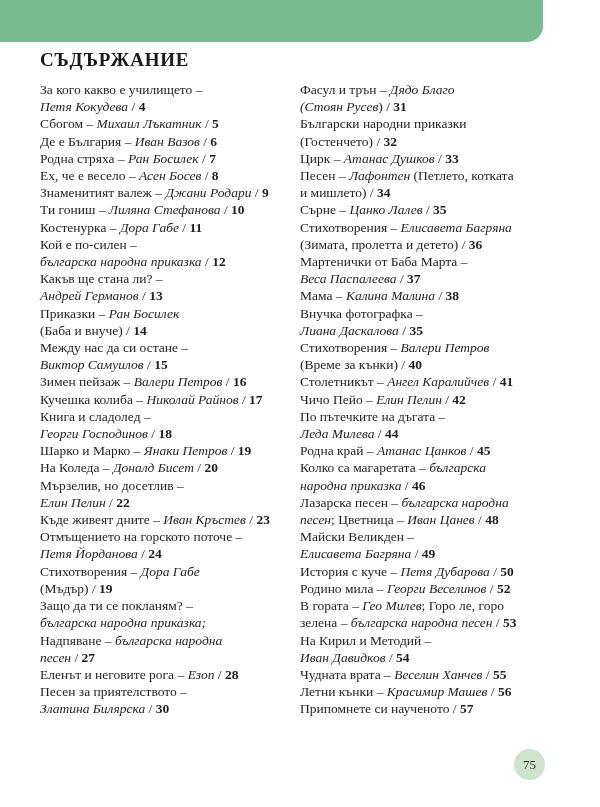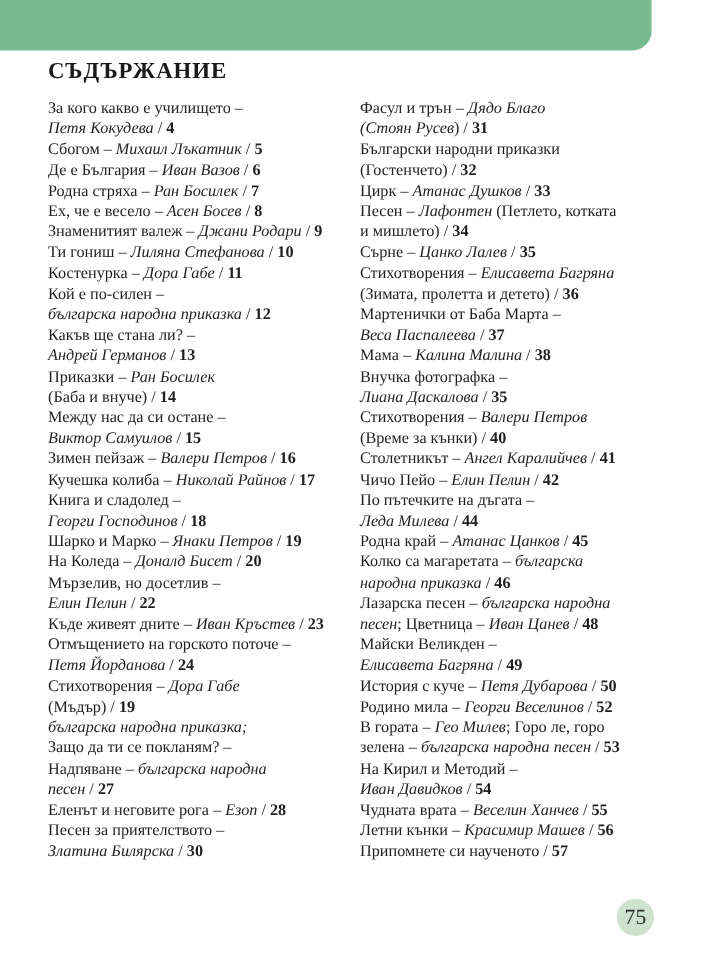--- a/index.html
+++ b/index.html
@@ -46,21 +46,21 @@
   .seg-b { font-style: normal; font-weight: bold; }
   .page-badge {
     position: absolute;
     left: 514px; top: 749px;
     width: 31px; height: 31px;
     border-radius: 50%;
     background: #cfe2cd;
     display: flex;
     align-items: center;
     justify-content: center;
-    font-size: 18px;
+    font-size: 13px;
     color: #2e2e2e;
   }
 </style>
 </head>
 <body>
 
 <div class="page">
   <div class="header-bar"></div>
   <h1 class="title">СЪДЪРЖАНИЕ</h1>
   <div class="toc">
@@ -88,22 +88,22 @@
         <div class="toc-line"><span class="seg-i">Георги Господинов</span><span class="seg-n"> / </span><span class="seg-b">18</span></div>
         <div class="toc-line"><span class="seg-n">Шарко и Марко – </span><span class="seg-i">Янаки Петров</span><span class="seg-n"> / </span><span class="seg-b">19</span></div>
         <div class="toc-line"><span class="seg-n">На Коледа – </span><span class="seg-i">Доналд Бисет</span><span class="seg-n"> / </span><span class="seg-b">20</span></div>
         <div class="toc-line"><span class="seg-n">Мързелив, но досетлив –</span></div>
         <div class="toc-line"><span class="seg-i">Елин Пелин</span><span class="seg-n"> / </span><span class="seg-b">22</span></div>
         <div class="toc-line"><span class="seg-n">Къде живеят дните – </span><span class="seg-i">Иван Кръстев</span><span class="seg-n"> / </span><span class="seg-b">23</span></div>
         <div class="toc-line"><span class="seg-n">Отмъщението на горското поточе –</span></div>
         <div class="toc-line"><span class="seg-i">Петя Йорданова</span><span class="seg-n"> / </span><span class="seg-b">24</span></div>
         <div class="toc-line"><span class="seg-n">Стихотворения – </span><span class="seg-i">Дора Габе</span></div>
         <div class="toc-line"><span class="seg-n">(Мъдър) / </span><span class="seg-b">19</span></div>
+        <div class="toc-line"><span class="seg-n">Защо да ти се покланям? –</span></div>
         <div class="toc-line"><span class="seg-i">българска народна приказка;</span></div>
-        <div class="toc-line"><span class="seg-n">Защо да ти се покланям? –</span></div>
         <div class="toc-line"><span class="seg-n">Надпяване – </span><span class="seg-i">българска народна</span></div>
         <div class="toc-line"><span class="seg-i">песен</span><span class="seg-n"> / </span><span class="seg-b">27</span></div>
         <div class="toc-line"><span class="seg-n">Еленът и неговите рога – </span><span class="seg-i">Езоп</span><span class="seg-n"> / </span><span class="seg-b">28</span></div>
         <div class="toc-line"><span class="seg-n">Песен за приятелството –</span></div>
         <div class="toc-line"><span class="seg-i">Златина Билярска</span><span class="seg-n"> / </span><span class="seg-b">30</span></div>
       </div>
     <div class="col" id="col1">
         <div class="toc-line"><span class="seg-n">Фасул и трън – </span><span class="seg-i">Дядо Благо</span></div>
         <div class="toc-line"><span class="seg-i">(Стоян Русев</span><span class="seg-n">) / </span><span class="seg-b">31</span></div>
         <div class="toc-line"><span class="seg-n">Български народни приказки</span></div>

